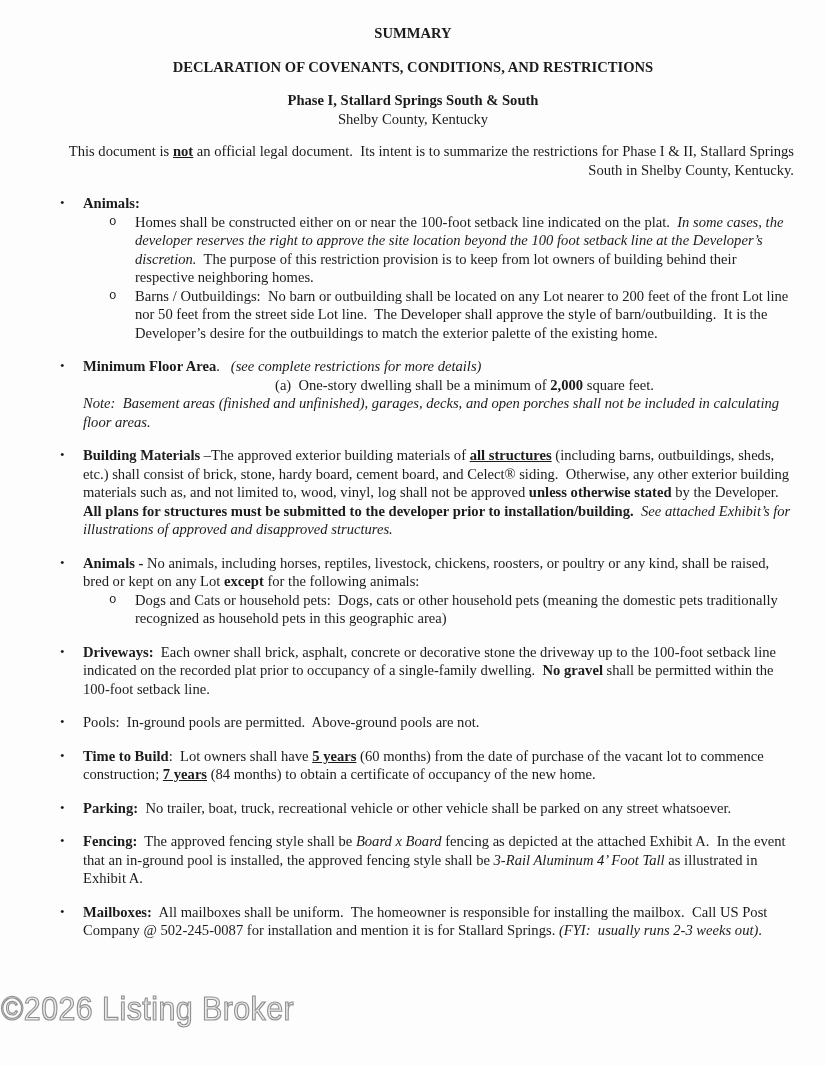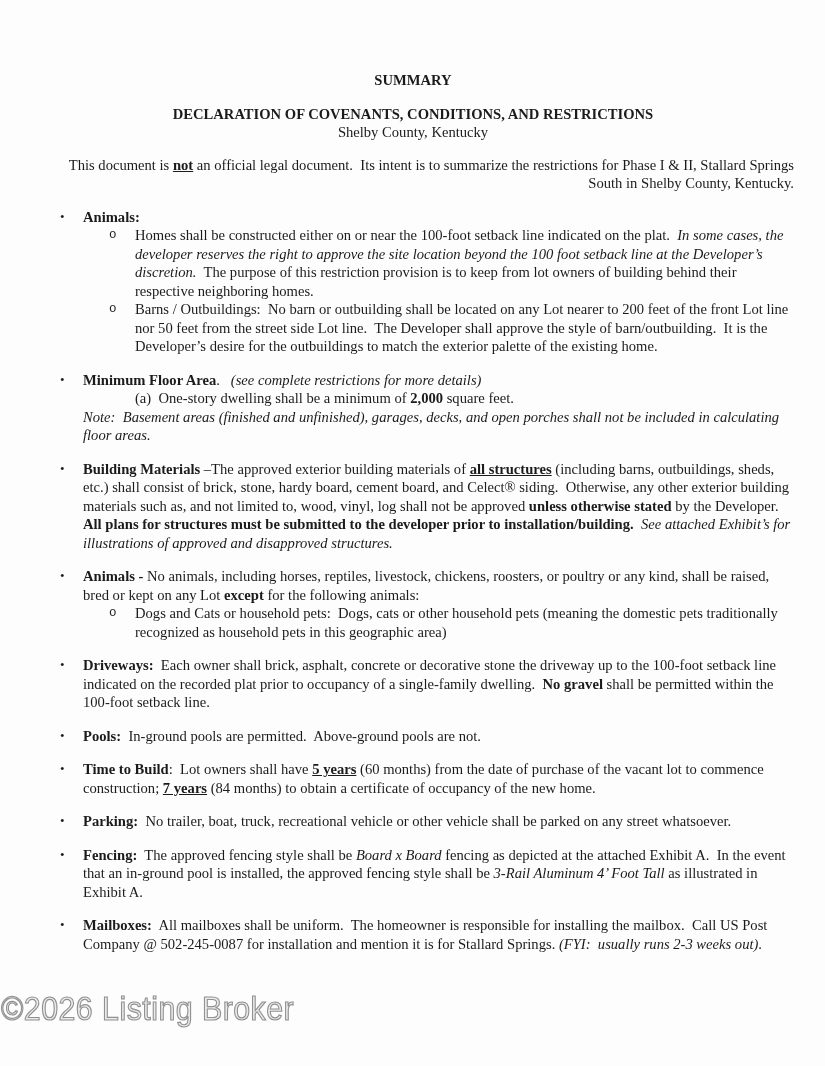--- a/index.html
+++ b/index.html
@@ -8,32 +8,32 @@
     position: relative;
     width: 825px;
     height: 1066px;
     background: #fdfdfd;
     overflow: hidden;
     font-family: "Liberation Serif", "DejaVu Serif", serif;
     font-size: 14.6px;
     line-height: 18.5px;
     color: #1b1b1b;
   }
-  .content { padding: 24px 31px 0 32px; margin-top: 47px; }
+  .content { padding: 24px 31px 0 32px; }
 
   .title-line { text-align: center; font-weight: bold; }
   .subtitle-line { text-align: center; font-weight: bold; margin-top: 15px; }
   .phase-line { text-align: center; font-weight: bold; margin-top: 15px; }
   .location-line { text-align: center; }
 
   .blk { white-space: pre-wrap; }
   .blk.paragraph { margin-top: 14px; text-align: right; }
   .blk.bullet { margin-top: 15px; position: relative; padding-left: 51px; }
   .blk.sub { position: relative; padding-left: 103px; }
-  .blk.alpha { padding-left: 103px; }
+  .blk.alpha { padding-left: 103px; text-align: center; }
   .blk.note { padding-left: 51px; }
 
   .marker { position: absolute; }
   .bullet > .marker { left: 28px; font-size: 13px; }
   .sub > .marker { left: 77px; font-family: "Liberation Mono", "DejaVu Sans Mono", monospace; font-size: 12.5px; }
 
   .watermark {
     position: absolute;
     left: 1px;
     top: 1000px;
@@ -47,34 +47,35 @@
     transform-origin: left top;
   }
 </style>
 </head>
 <body>
 
 <div class="doc">
   <div class="content">
     <div class="title-line">SUMMARY</div>
     <div class="subtitle-line">DECLARATION OF COVENANTS, CONDITIONS, AND RESTRICTIONS</div>
+    <div class="phase-line">Phase I, Stallard Springs South &amp; South</div>
     <div class="location-line">Shelby County, Kentucky</div>
     <div id="blocks">
         <div class="blk paragraph"><span>This document is </span><span style="font-weight: bold; text-decoration: underline;">not</span><span> an official legal document.  Its intent is to summarize the restrictions for Phase I &amp; II, Stallard Springs South in Shelby County, Kentucky.</span></div>
         <div class="blk bullet"><span class="marker">•</span><span style="font-weight: bold;">Animals:</span></div>
         <div class="blk sub"><span class="marker">o</span><span>Homes shall be constructed either on or near the 100-foot setback line indicated on the plat.  </span><span style="font-style: italic;">In some cases, the developer reserves the right to approve the site location beyond the 100 foot setback line at the Developer’s discretion.</span><span>  The purpose of this restriction provision is to keep from lot owners of building behind their respective neighboring homes.</span></div>
         <div class="blk sub"><span class="marker">o</span><span>Barns / Outbuildings:  No barn or outbuilding shall be located on any Lot nearer to 200 feet of the front Lot line nor 50 feet from the street side Lot line.  The Developer shall approve the style of barn/outbuilding.  It is the Developer’s desire for the outbuildings to match the exterior palette of the existing home.</span></div>
         <div class="blk bullet"><span class="marker">•</span><span style="font-weight: bold;">Minimum Floor Area</span><span>.   </span><span style="font-style: italic;">(see complete restrictions for more details)</span></div>
         <div class="blk alpha"><span>(a)  One-story dwelling shall be a minimum of </span><span style="font-weight: bold;">2,000</span><span> square feet.</span></div>
         <div class="blk note"><span style="font-style: italic;">Note:  Basement areas (finished and unfinished), garages, decks, and open porches shall not be included in calculating floor areas.</span></div>
         <div class="blk bullet"><span class="marker">•</span><span style="font-weight: bold;">Building Materials </span><span>–The approved exterior building materials of </span><span style="font-weight: bold; text-decoration: underline;">all structures</span><span> (including barns, outbuildings, sheds, etc.) shall consist of brick, stone, hardy board, cement board, and Celect® siding.  Otherwise, any other exterior building materials such as, and not limited to, wood, vinyl, log shall not be approved </span><span style="font-weight: bold;">unless otherwise stated</span><span> by the Developer.  </span><span style="font-weight: bold;">All plans for structures must be submitted to the developer prior to installation/building.</span><span>  </span><span style="font-style: italic;">See attached Exhibit’s for illustrations of approved and disapproved structures.</span></div>
         <div class="blk bullet"><span class="marker">•</span><span style="font-weight: bold;">Animals - </span><span>No animals, including horses, reptiles, livestock, chickens, roosters, or poultry or any kind, shall be raised, bred or kept on any Lot </span><span style="font-weight: bold;">except</span><span> for the following animals:</span></div>
         <div class="blk sub"><span class="marker">o</span><span>Dogs and Cats or household pets:  Dogs, cats or other household pets (meaning the domestic pets traditionally recognized as household pets in this geographic area)</span></div>
         <div class="blk bullet"><span class="marker">•</span><span style="font-weight: bold;">Driveways:</span><span>  Each owner shall brick, asphalt, concrete or decorative stone the driveway up to the 100-foot setback line indicated on the recorded plat prior to occupancy of a single-family dwelling.  </span><span style="font-weight: bold;">No gravel</span><span> shall be permitted within the 100-foot setback line.</span></div>
-        <div class="blk bullet"><span class="marker">•</span><span style="font-weight: bold;">Pools:</span><span>  In-ground pools are permitted.  Above-ground pools are not.</span></div>
+        <div class="blk bullet"><span class="marker">•</span><span style="font-weight: normal;">Pools:</span><span>  In-ground pools are permitted.  Above-ground pools are not.</span></div>
         <div class="blk bullet"><span class="marker">•</span><span style="font-weight: bold;">Time to Build</span><span>:  Lot owners shall have </span><span style="font-weight: bold; text-decoration: underline;">5 years</span><span> (60 months) from the date of purchase of the vacant lot to commence construction; </span><span style="font-weight: bold; text-decoration: underline;">7 years</span><span> (84 months) to obtain a certificate of occupancy of the new home.</span></div>
         <div class="blk bullet"><span class="marker">•</span><span style="font-weight: bold;">Parking:</span><span>  No trailer, boat, truck, recreational vehicle or other vehicle shall be parked on any street whatsoever.</span></div>
         <div class="blk bullet"><span class="marker">•</span><span style="font-weight: bold;">Fencing:</span><span>  The approved fencing style shall be </span><span style="font-style: italic;">Board x Board</span><span> fencing as depicted at the attached Exhibit A.  In the event that an in-ground pool is installed, the approved fencing style shall be </span><span style="font-style: italic;">3-Rail Aluminum 4’ Foot Tall</span><span> as illustrated in Exhibit A.</span></div>
         <div class="blk bullet"><span class="marker">•</span><span style="font-weight: bold;">Mailboxes:</span><span>  All mailboxes shall be uniform.  The homeowner is responsible for installing the mailbox.  Call US Post Company @ 502-245-0087 for installation and mention it is for Stallard Springs. </span><span style="font-style: italic;">(FYI:  usually runs 2-3 weeks out)</span><span>.</span></div>
       </div>
   </div>
   <div class="watermark">©2026 Listing Broker</div>
 </div>
 
 </body></html>

